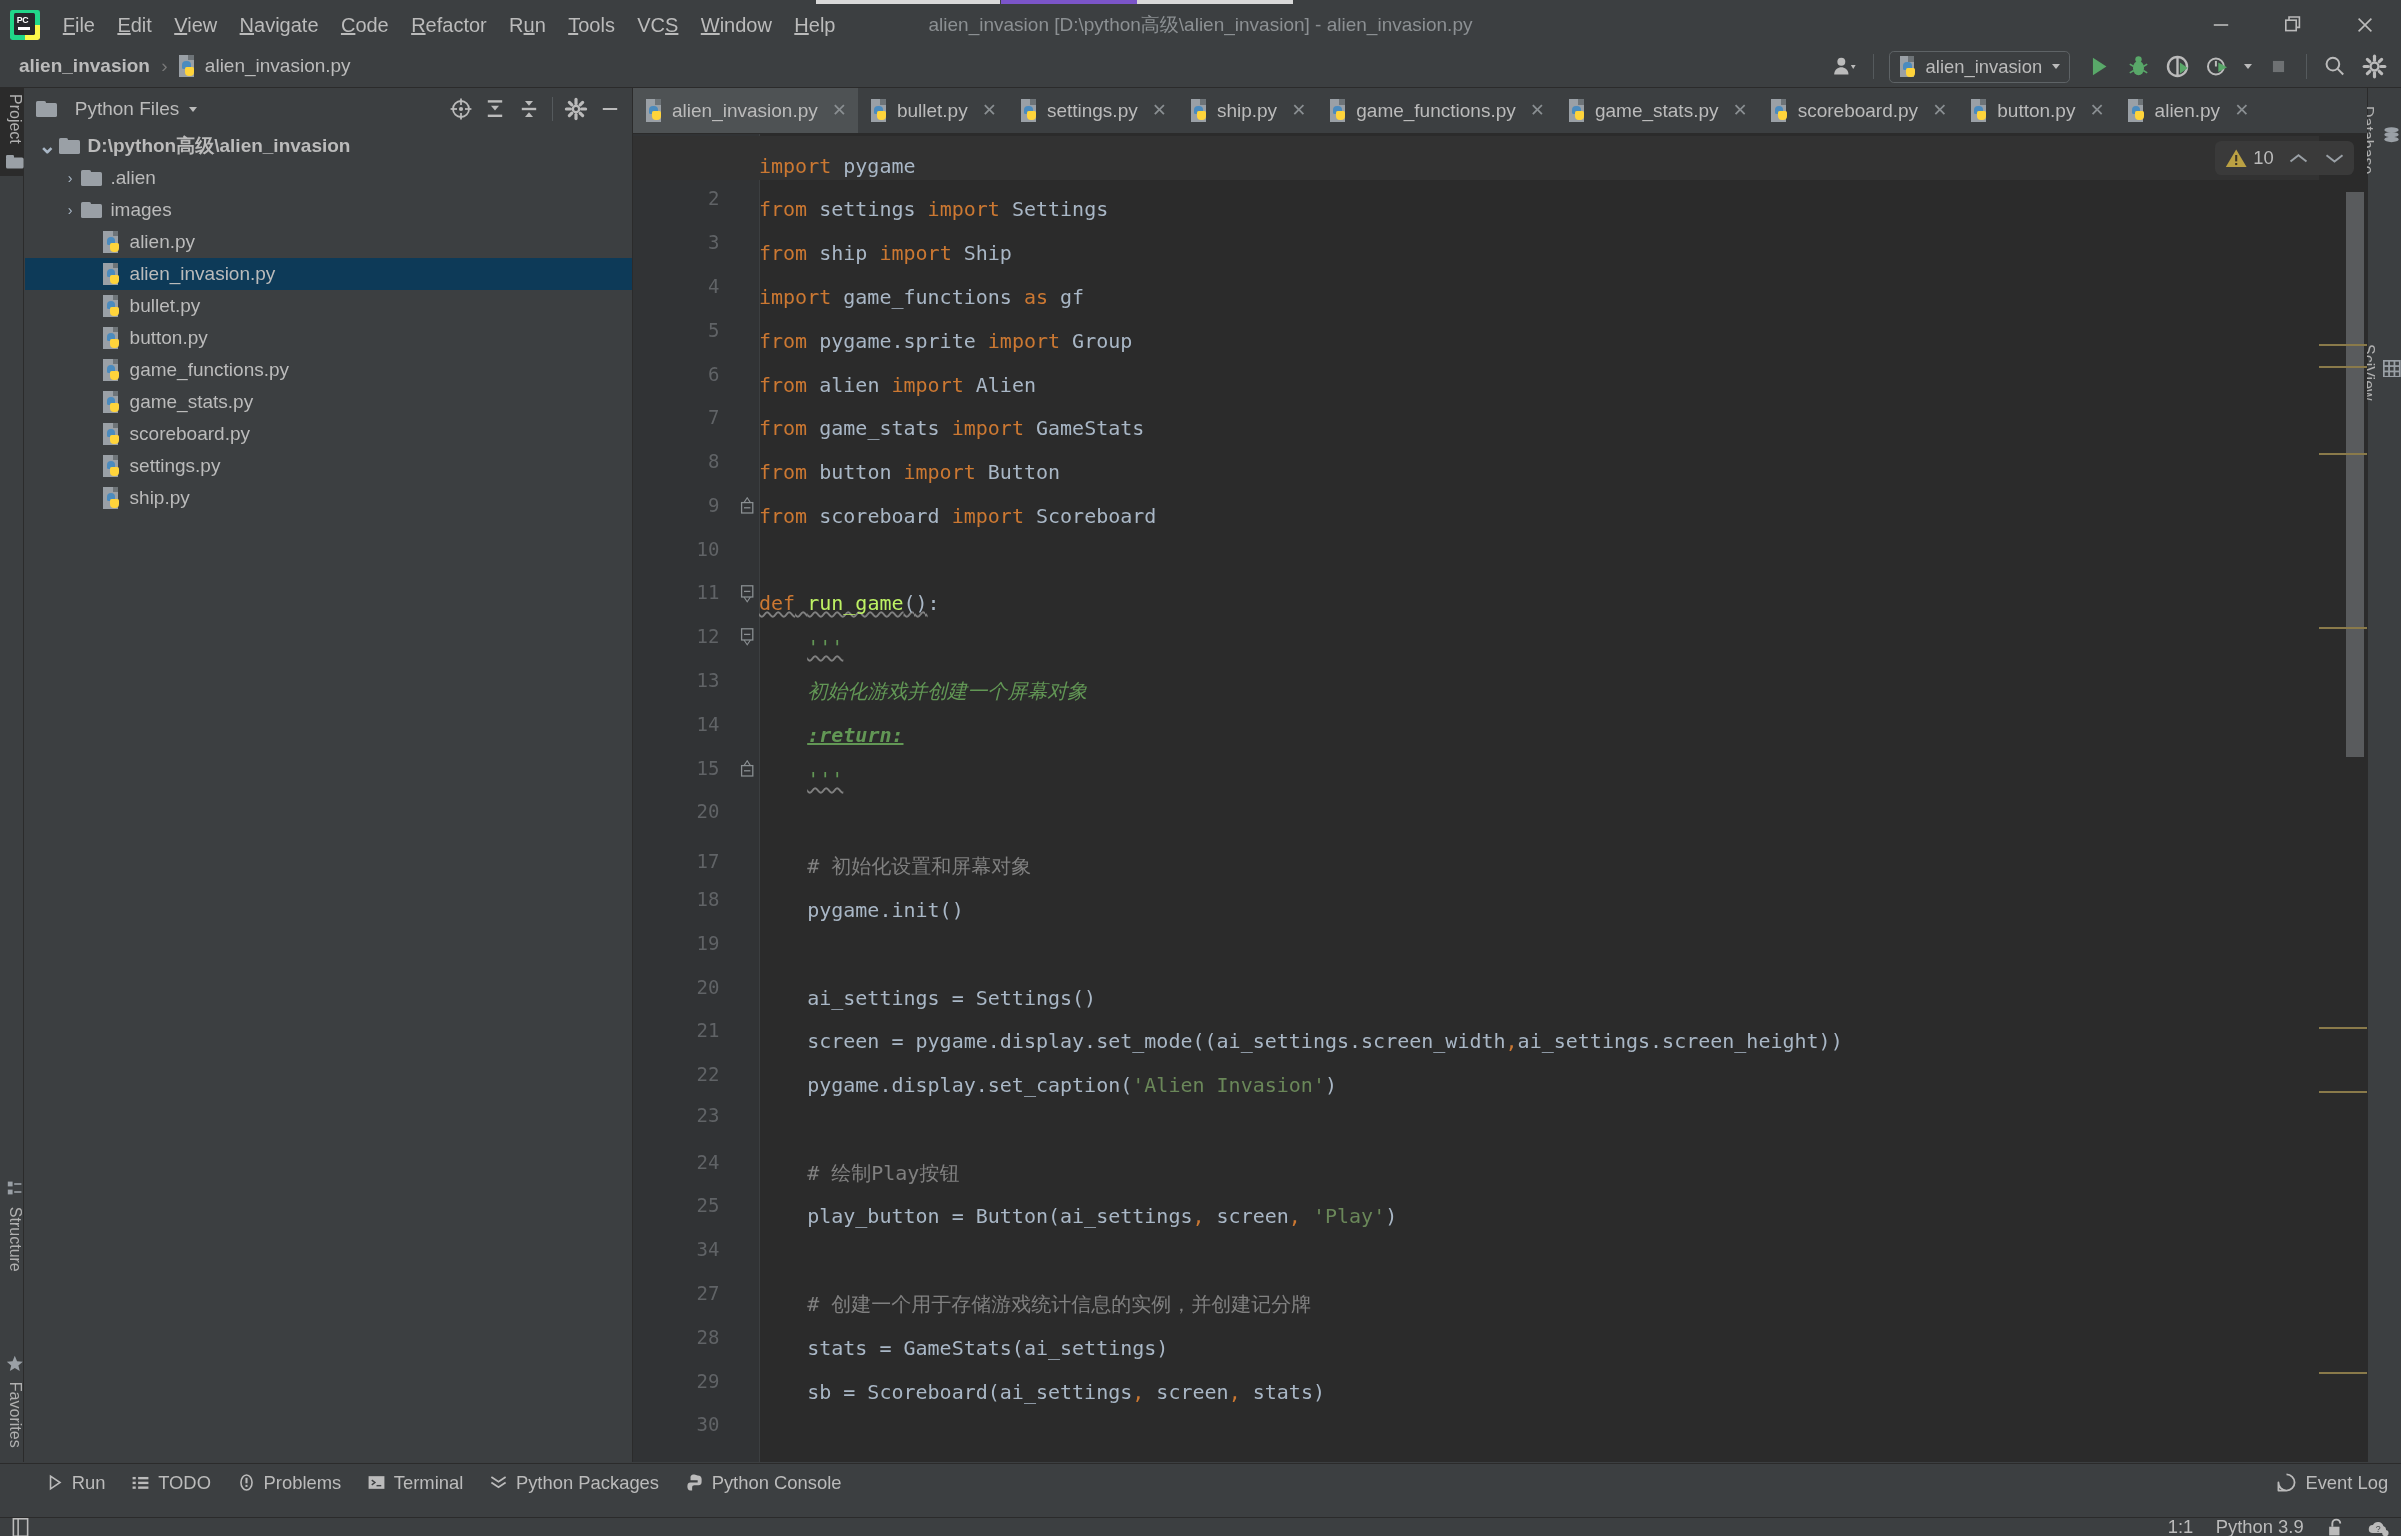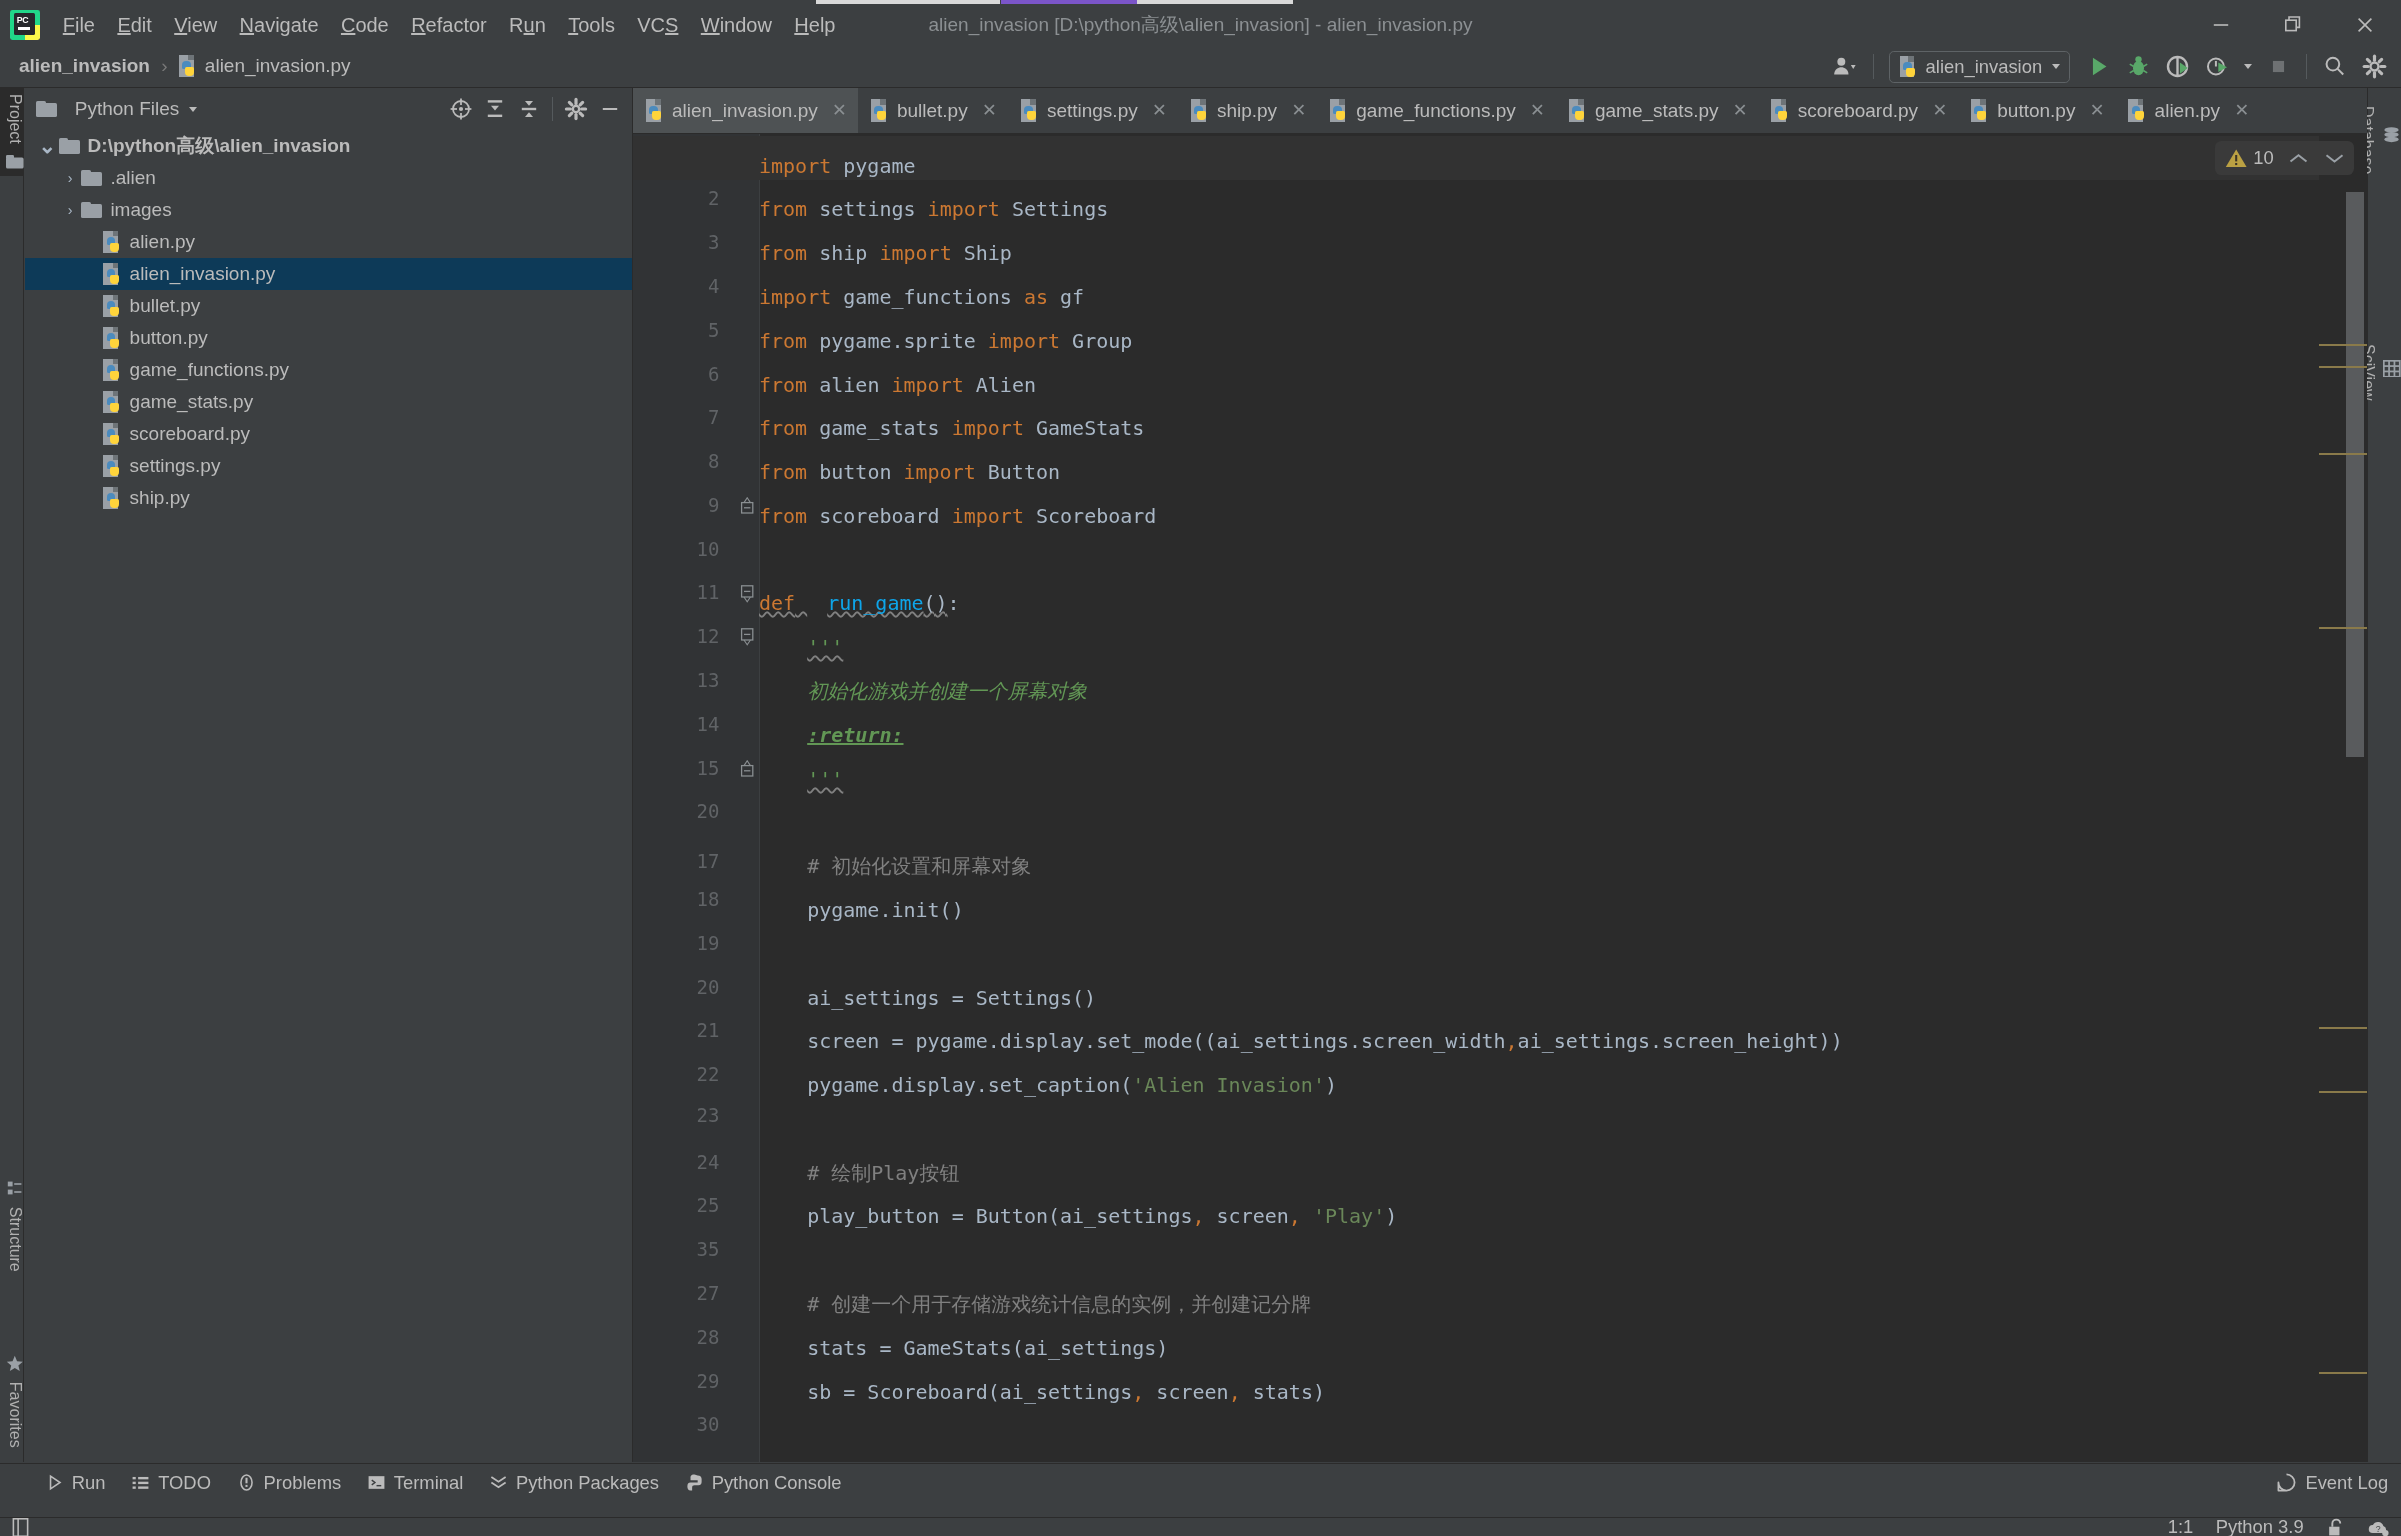--- a/index.html
+++ b/index.html
@@ -135,21 +135,21 @@
     font-family:"DejaVu Sans Mono", monospace; font-size:20px; line-height:44px;
     color:#a9b7c6; white-space:pre; padding-top:1.6px;
   }
   .cl { position:absolute; left:0; white-space:pre; }
   .cl-hl { position:absolute; left:-126px; right:-48px; height:44px; background:#323232; }
   .kw  { color:#cc7832; }
   .str { color:#6a8759; }
   .cmt { color:#808080; }
   .doc { color:#629755; font-style:italic; }
   .doctag { color:#629755; font-style:italic; font-weight:bold; text-decoration:underline; }
-  .fn  { color:#0ea5e9;margin-left:20px; }
+  .fn  { color:#bef264; }
   .punct { color:#cc7832; }
   .id  { color:#a9b7c6; }
   .squig { text-decoration: underline wavy #808080; text-decoration-skip-ink:none; }
   .vline { position:absolute; left:126px; top:0; bottom:0; width:0.8px; background:#3c3f41; }
 
   
   #marker-gutter { position:absolute; right:0; top:46px; width:48px; bottom:0; background:#2b2b2b; }
   #scroll-thumb { position:absolute; right:3.2px; width:17.6px; background:#595b5d; border-radius:0; }
   .mk { position:absolute; right:0; width:48px; height:2.4px; background:#8a7a4a; }
   #fold-chevron { position:absolute; right:0; top:0; width:48px; height:27px; display:flex; align-items:center; justify-content:center; }
@@ -686,21 +686,21 @@
         <div class="lnum" style="top: 666px;">20</div>
         <div class="lnum" style="top: 716px;">17</div>
         <div class="lnum" style="top: 754px;">18</div>
         <div class="lnum" style="top: 798px;">19</div>
         <div class="lnum" style="top: 842px;">20</div>
         <div class="lnum" style="top: 885px;">21</div>
         <div class="lnum" style="top: 929px;">22</div>
         <div class="lnum" style="top: 970px;">23</div>
         <div class="lnum" style="top: 1017px;">24</div>
         <div class="lnum" style="top: 1060px;">25</div>
-        <div class="lnum" style="top: 1104px;">35</div>
+        <div class="lnum" style="top: 1104px;">34</div>
         <div class="lnum" style="top: 1148px;">27</div>
         <div class="lnum" style="top: 1192px;">28</div>
         <div class="lnum" style="top: 1236px;">29</div>
         <div class="lnum" style="top: 1279px;">30</div>
       </div>
     <div id="fold-col">
         <div class="foldmark" style="top: 12.8px;">
           <svg width="16" height="17.6" viewBox="0 0 20 22">
             <rect x="2" y="1" width="14" height="14" fill="none" stroke="#8a8f92" stroke-width="1.6"></rect>
             <line x1="5" y1="8" x2="13" y2="8" stroke="#8a8f92" stroke-width="1.6"></line>

